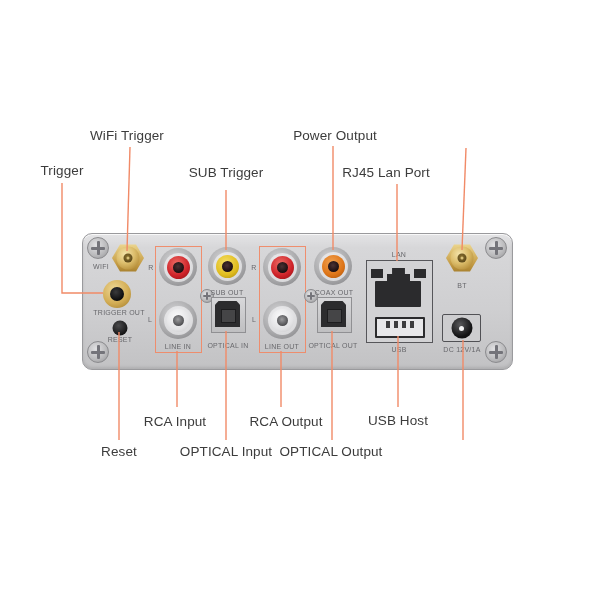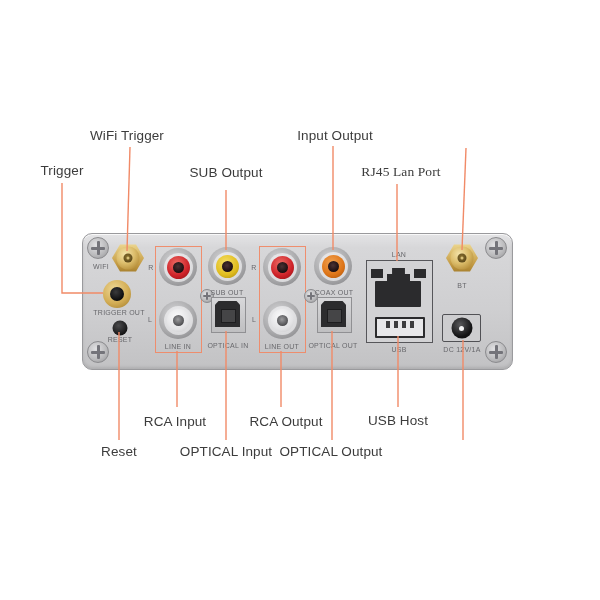--- a/index.html
+++ b/index.html
@@ -255,23 +255,23 @@
       <path d="M226,331 L226,440"></path>
       <path d="M281,351 L281,407"></path>
       <path d="M332,331 L332,440"></path>
       <path d="M398,336 L398,407"></path>
       <path d="M463,340 L463,440"></path>
     </g>
   </svg>
 
   <div class="callout" style="left:127px;top:135px;">WiFi Trigger</div>
   <div class="callout" style="left:62px;top:170px;">Trigger</div>
-  <div class="callout" style="left:226px;top:172px;">SUB Output</div>
-  <div class="callout" style="left:335px;top:135px;">Input Output</div>
-  <div class="callout" style="left:401px;top:172px;font-family:Liberation Serif, serif;">RJ45 Lan Port</div>
+  <div class="callout" style="left:226px;top:172px;">SUB Trigger</div>
+  <div class="callout" style="left:335px;top:135px;">Power Output</div>
+  <div class="callout" style="left:386px;top:172px;">RJ45 Lan Port</div>
 
   <div class="callout" style="left:119px;top:451px;">Reset</div>
   <div class="callout" style="left:175px;top:421px;">RCA Input</div>
   <div class="callout" style="left:226px;top:451px;">OPTICAL Input</div>
   <div class="callout" style="left:286px;top:421px;">RCA Output</div>
   <div class="callout" style="left:331px;top:451px;">OPTICAL Output</div>
   <div class="callout" style="left:398px;top:420px;">USB Host</div>
 
 </div>
 

